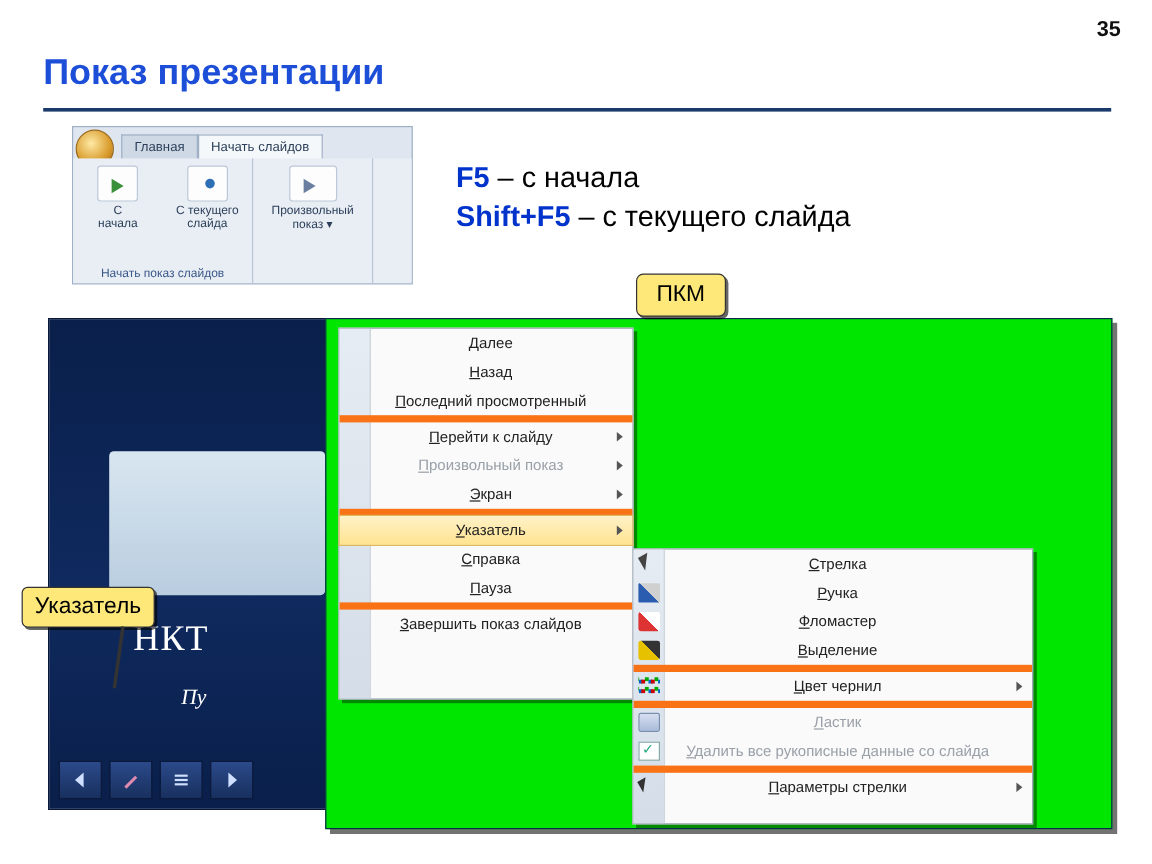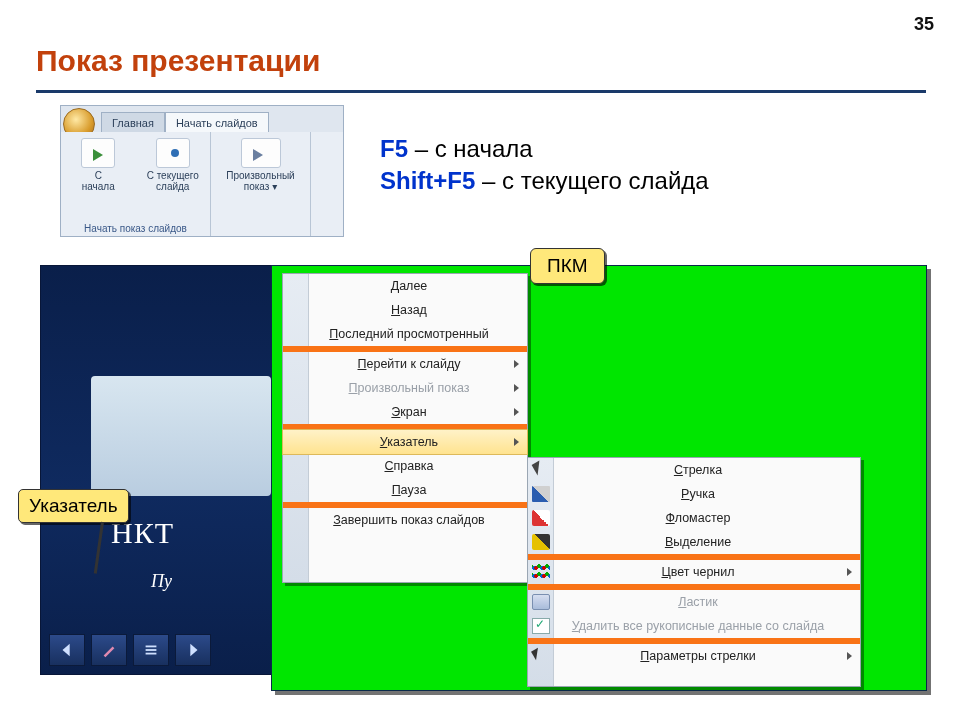--- a/index.html
+++ b/index.html
@@ -1,19 +1,19 @@
 <!DOCTYPE html>
 <html><head>
 <meta charset="utf-8">
 <style>
   * { box-sizing: border-box; margin: 0; padding: 0; }
   body { font-family: Arial, sans-serif; background: #fff; width: 960px; height: 720px; position: relative; overflow: hidden; }
 
   .page-num { position: absolute; top: 14px; right: 26px; font-size: 18px; font-weight: bold; color: #111; }
-  .title { position: absolute; top: 44px; left: 36px; font-size: 30px; font-weight: bold; color: #c2410c; }
+  .title { position: absolute; top: 44px; left: 36px; font-size: 30px; font-weight: bold; color: #1d4ed8; }
   .title-hr { position: absolute; top: 90px; left: 36px; width: 890px; height: 3px; background: #1a3a6a; }
 
   
   .ribbon { position: absolute; top: 105px; left: 60px; width: 284px; height: 132px; background: #dfe6ef; border: 1px solid #9fb0c5; font-size: 11px; }
   .ribbon .office-btn { position: absolute; left: 2px; top: 2px; width: 32px; height: 32px; border-radius: 50%; background: radial-gradient(circle at 40% 35%, #ffe9a5, #d89b2b 60%, #a0611a); border: 1px solid #9a6a1f; }
   .ribbon .tabs { position: absolute; top: 6px; left: 40px; display: flex; gap: 0; }
   .ribbon .tab { padding: 4px 10px 5px; font-size: 11px; color: #2b3f59; background: #cfd9e5; border: 1px solid #9fb0c5; border-bottom: none; }
   .ribbon .tab.active { background: #f5f8fb; }
   .ribbon .groups { position: absolute; top: 26px; left: 0; right: 0; bottom: 0; background: #e9eef5; display: flex; }
   .ribbon .group { border-right: 1px solid #b8c5d5; position: relative; display: flex; }
@@ -26,21 +26,21 @@
   .ribbon .big-btn.curr .ico::after { border-left-color: #2f6fb5; left: 14px; width: 8px; height: 8px; border: none; background: #2f6fb5; border-radius: 50%; top: 10px; }
   .ribbon .g2 .big-btn { width: 100px; }
   .ribbon .g2 .big-btn .ico { width: 40px; height: 30px; }
   .ribbon .g2 .big-btn .ico::after { border-left-color: #6a7fa0; }
 
   
   .hotkeys { position: absolute; top: 133px; left: 380px; font-size: 24px; color: #000; line-height: 1.35; }
   .hotkeys .k { color: #0033cc; font-weight: bold; }
 
   
-  .callout-pkm { position: absolute; top: 228px; left: 530px; background: #ffe87a; border: 1.5px solid #333; border-radius: 6px; padding: 6px 16px; font-size: 19px; box-shadow: 2px 2px 0 rgba(0,0,0,.6); z-index: 50; margin-top: 20px; }
+  .callout-pkm { position: absolute; top: 228px; left: 530px; background: #ffe87a; border: 1.5px solid #333; border-radius: 6px; padding: 6px 16px; font-size: 19px; box-shadow: 2px 2px 0 rgba(0,0,0,.6); z-index: 50; }
 
   
   .slideshow { position: absolute; top: 265px; left: 40px; width: 300px; height: 410px; background: linear-gradient(#0a1f4a, #0f2a5f 55%, #0a1f4a); color: #fff; border: 1px solid #081638; overflow: hidden; }
   .slideshow .sky { position: absolute; top: 110px; left: 50px; width: 180px; height: 120px; background: linear-gradient(#d8e6f0, #b9cde0); border-radius: 4px; }
   .slideshow .bigtxt { position: absolute; top: 250px; left: 70px; font-size: 30px; font-family: "Times New Roman", serif; letter-spacing: 1px; }
   .slideshow .subtxt { position: absolute; top: 305px; left: 110px; font-size: 18px; font-family: "Times New Roman", serif; font-style: italic; }
   .slideshow .toolbar { position: absolute; bottom: 8px; left: 8px; display: flex; gap: 6px; }
   .slideshow .tbtn { width: 36px; height: 32px; background: linear-gradient(#2c4a8a, #18305f); border: 1px solid #0b1a3a; display: flex; align-items: center; justify-content: center; color: #cfe0ff; }
   .slideshow .tbtn svg { width: 18px; height: 18px; }
 

